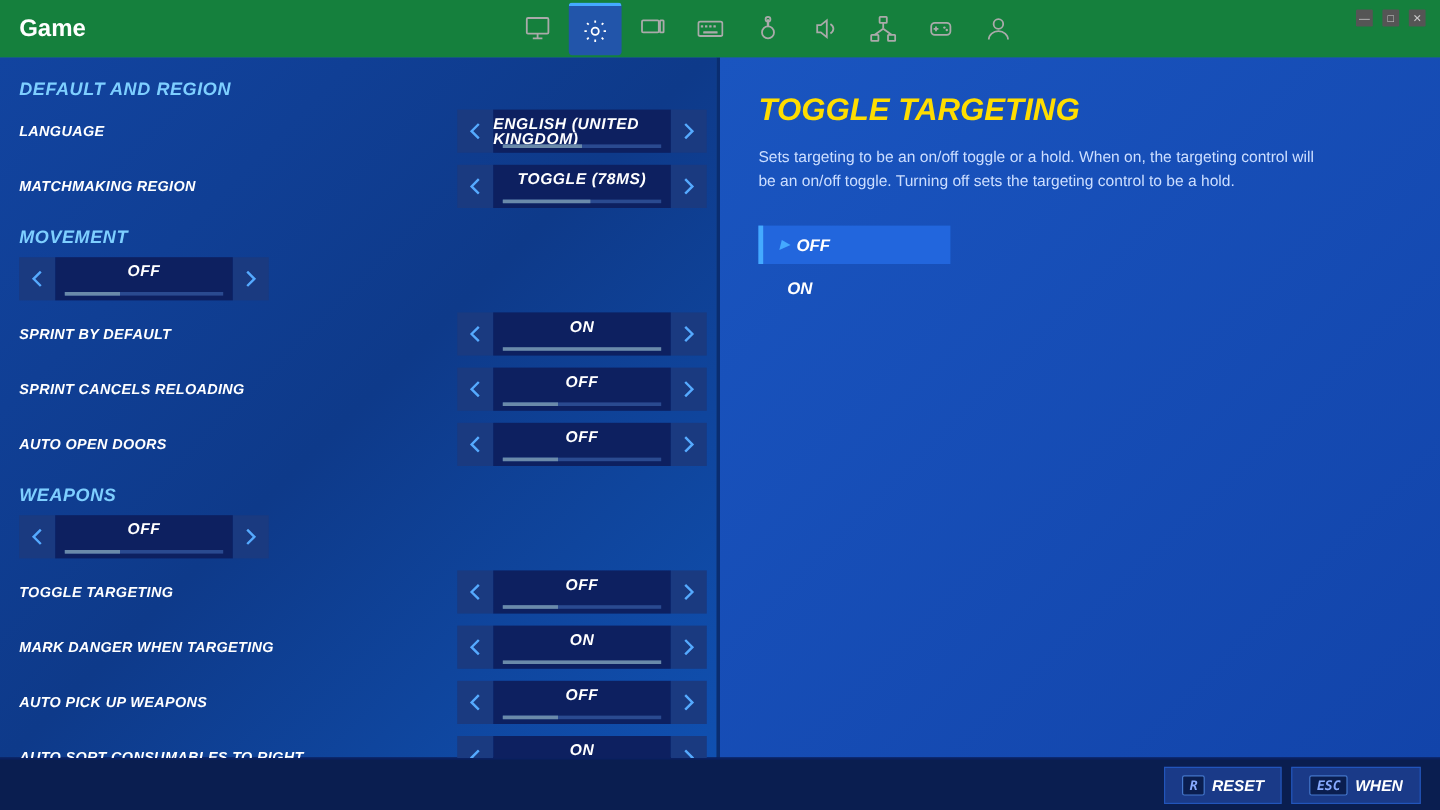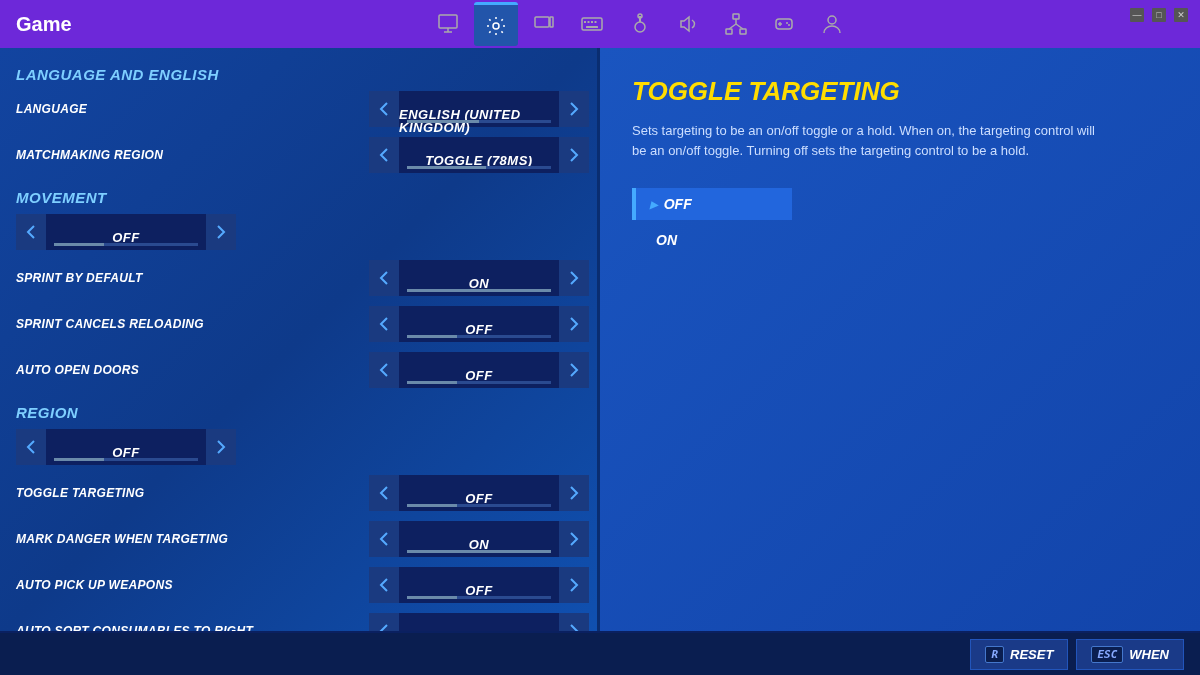--- a/index.html
+++ b/index.html
@@ -7,21 +7,21 @@
       width: 1200px;
       height: 675px;
       overflow: hidden;
       font-family: 'Arial Black', 'Arial', sans-serif;
       background: #1a5cb5;
       color: white;
     }
 
     
     .title-bar {
-      background: #6d28d9;
+      background: #15803d;
       height: 48px;
       display: flex;
       align-items: center;
       padding: 0 16px;
       gap: 0;
     }
     .title-bar-title {
       color: white;
       font-size: 20px;
       font-weight: bold;
@@ -126,28 +126,28 @@
       border: none;
       cursor: pointer;
       display: flex;
       align-items: center;
       justify-content: center;
       color: #5af;
       font-size: 14px;
       font-weight: bold;
     }
     .value-box {
-      width: 160px;
+      width: 148px;
       height: 36px;
       background: #0d2060;
       display: flex;
       flex-direction: column;
       align-items: center;
       justify-content: flex-start;
-      padding-top: 17px;
+      padding-top: 5px;
       position: relative;
     }
     .value-text {
       color: white;
       font-size: 13px;
       font-weight: 900;
       font-style: italic;
       font-family: 'Arial Black', Arial, sans-serif;
       letter-spacing: 0.5px;
       line-height: 1;
@@ -350,21 +350,21 @@
     <div class="win-btn">—</div>
     <div class="win-btn">□</div>
     <div class="win-btn">✕</div>
   </div>
 </div>
 
 <div class="main">
 
   <div class="left-panel" id="left-panel">
 
-  <div class="section-header">LANGUAGE AND ENGLISH</div>
+  <div class="section-header">DEFAULT AND REGION</div>
       <div class="setting-row">
         <div class="setting-label">LANGUAGE</div>
         <div class="setting-control">
           <button class="arrow-btn">
             <svg width="10" height="14" viewBox="0 0 10 14">
               <path d="M8 1L2 7l6 6" stroke="#5af" stroke-width="2" fill="none"></path>
             </svg>
           </button>
           <div class="value-box">
             <span class="value-text">ENGLISH (UNITED KINGDOM)</span>
@@ -477,21 +477,21 @@
               <div class="value-bar-fill" style="width: 35%;"></div>
             </div>
           </div>
           <button class="arrow-btn">
             <svg width="10" height="14" viewBox="0 0 10 14">
               <path d="M2 1l6 6-6 6" stroke="#5af" stroke-width="2" fill="none"></path>
             </svg>
           </button>
         </div>
       </div>
-      <div class="section-header">REGION</div>
+      <div class="section-header">WEAPONS</div>
       <div class="setting-row">
         <div class="setting-control">
           <button class="arrow-btn">
             <svg width="10" height="14" viewBox="0 0 10 14">
               <path d="M8 1L2 7l6 6" stroke="#5af" stroke-width="2" fill="none"></path>
             </svg>
           </button>
           <div class="value-box">
             <span class="value-text">OFF</span>
             <div class="value-bar">

